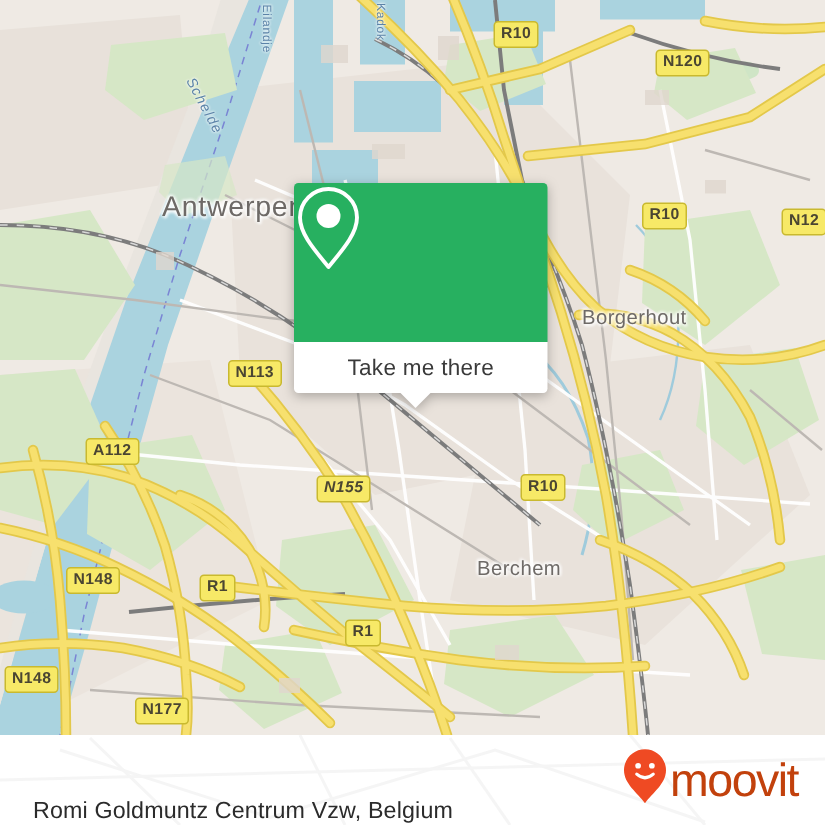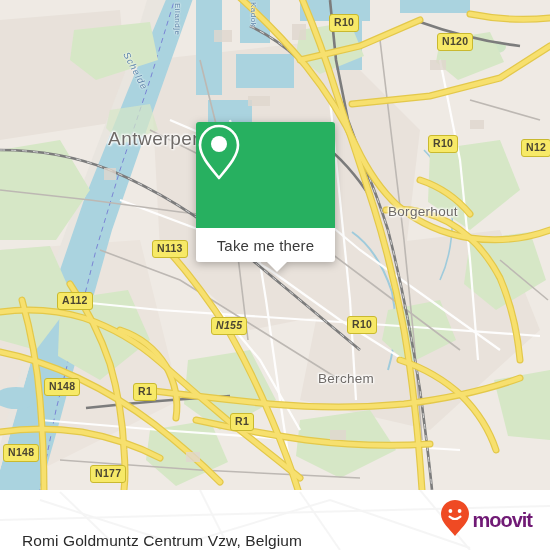--- a/index.html
+++ b/index.html
@@ -20,21 +20,21 @@
          text-shadow:0 0 2px #fff,0 0 2px #fff;}
   .dock{font-size:8px;color:#5b83a8;letter-spacing:.5px;
         text-shadow:0 0 2px #fff,0 0 2px #fff;}
 
   
   .shield{position:absolute;background:#f7e967;border:1.4px solid #c9b92f;border-radius:3px;
           color:#4a4532;font-size:10.5px;font-weight:bold;line-height:1;
           padding:2px 4px 3px;letter-spacing:.3px;white-space:nowrap;pointer-events:none;}
 
   
-  #card{position:absolute;left:196px;top:122px;width:139px;height:140px;
+  #card{position:absolute;left:196px;top:122px;width:169px;height:140px;
         filter:drop-shadow(0 2px 4px rgba(0,0,0,.28));}
   #card-top{height:106px;background:#27b060;border-radius:3px 3px 0 0;
             display:flex;align-items:center;justify-content:center;}
   #card-bottom{height:34px;background:#fff;border-radius:0 0 3px 3px;
                display:flex;align-items:center;justify-content:center;}
   #card-label{font-size:15px;color:#3a3a3a;letter-spacing:.2px;}
   #card-tail{position:absolute;left:70px;top:139px;width:0;height:0;
              border-left:11px solid transparent;border-right:11px solid transparent;
              border-top:11px solid #fff;}
 
@@ -43,21 +43,21 @@
        background:rgba(255,255,255,.82);display:flex;align-items:center;
        padding:0 10px 0 8px;font-size:12.5px;color:#333;letter-spacing:.1px;}
 
   
   #footer{position:absolute;left:0;top:490px;width:550px;height:60px;background:#fff;
           display:flex;align-items:flex-end;overflow:hidden;}
   #footer-wm{position:absolute;left:0;top:-490px;opacity:.055;pointer-events:none;}
   #footer-title{position:relative;margin-left:22px;font-size:15.5px;color:#2b2b2b;letter-spacing:.1px;}
   #brand{position:absolute;right:18px;top:50%;transform:translateY(-50%);
          display:flex;align-items:center;gap:2px;}
-  #brand-word{font-size:20px;font-weight:bold;color:#701a75;letter-spacing:-1px;line-height:1;}
+  #brand-word{font-size:31px;font-weight:normal;color:#c2410c;letter-spacing:-1px;line-height:1;}
 </style>
 </head>
 <body>
 
 <div id="app">
 
   <div id="map">
     <svg width="550" height="490" viewBox="0 0 550 490">
       <defs>
         <clipPath id="mclip">

